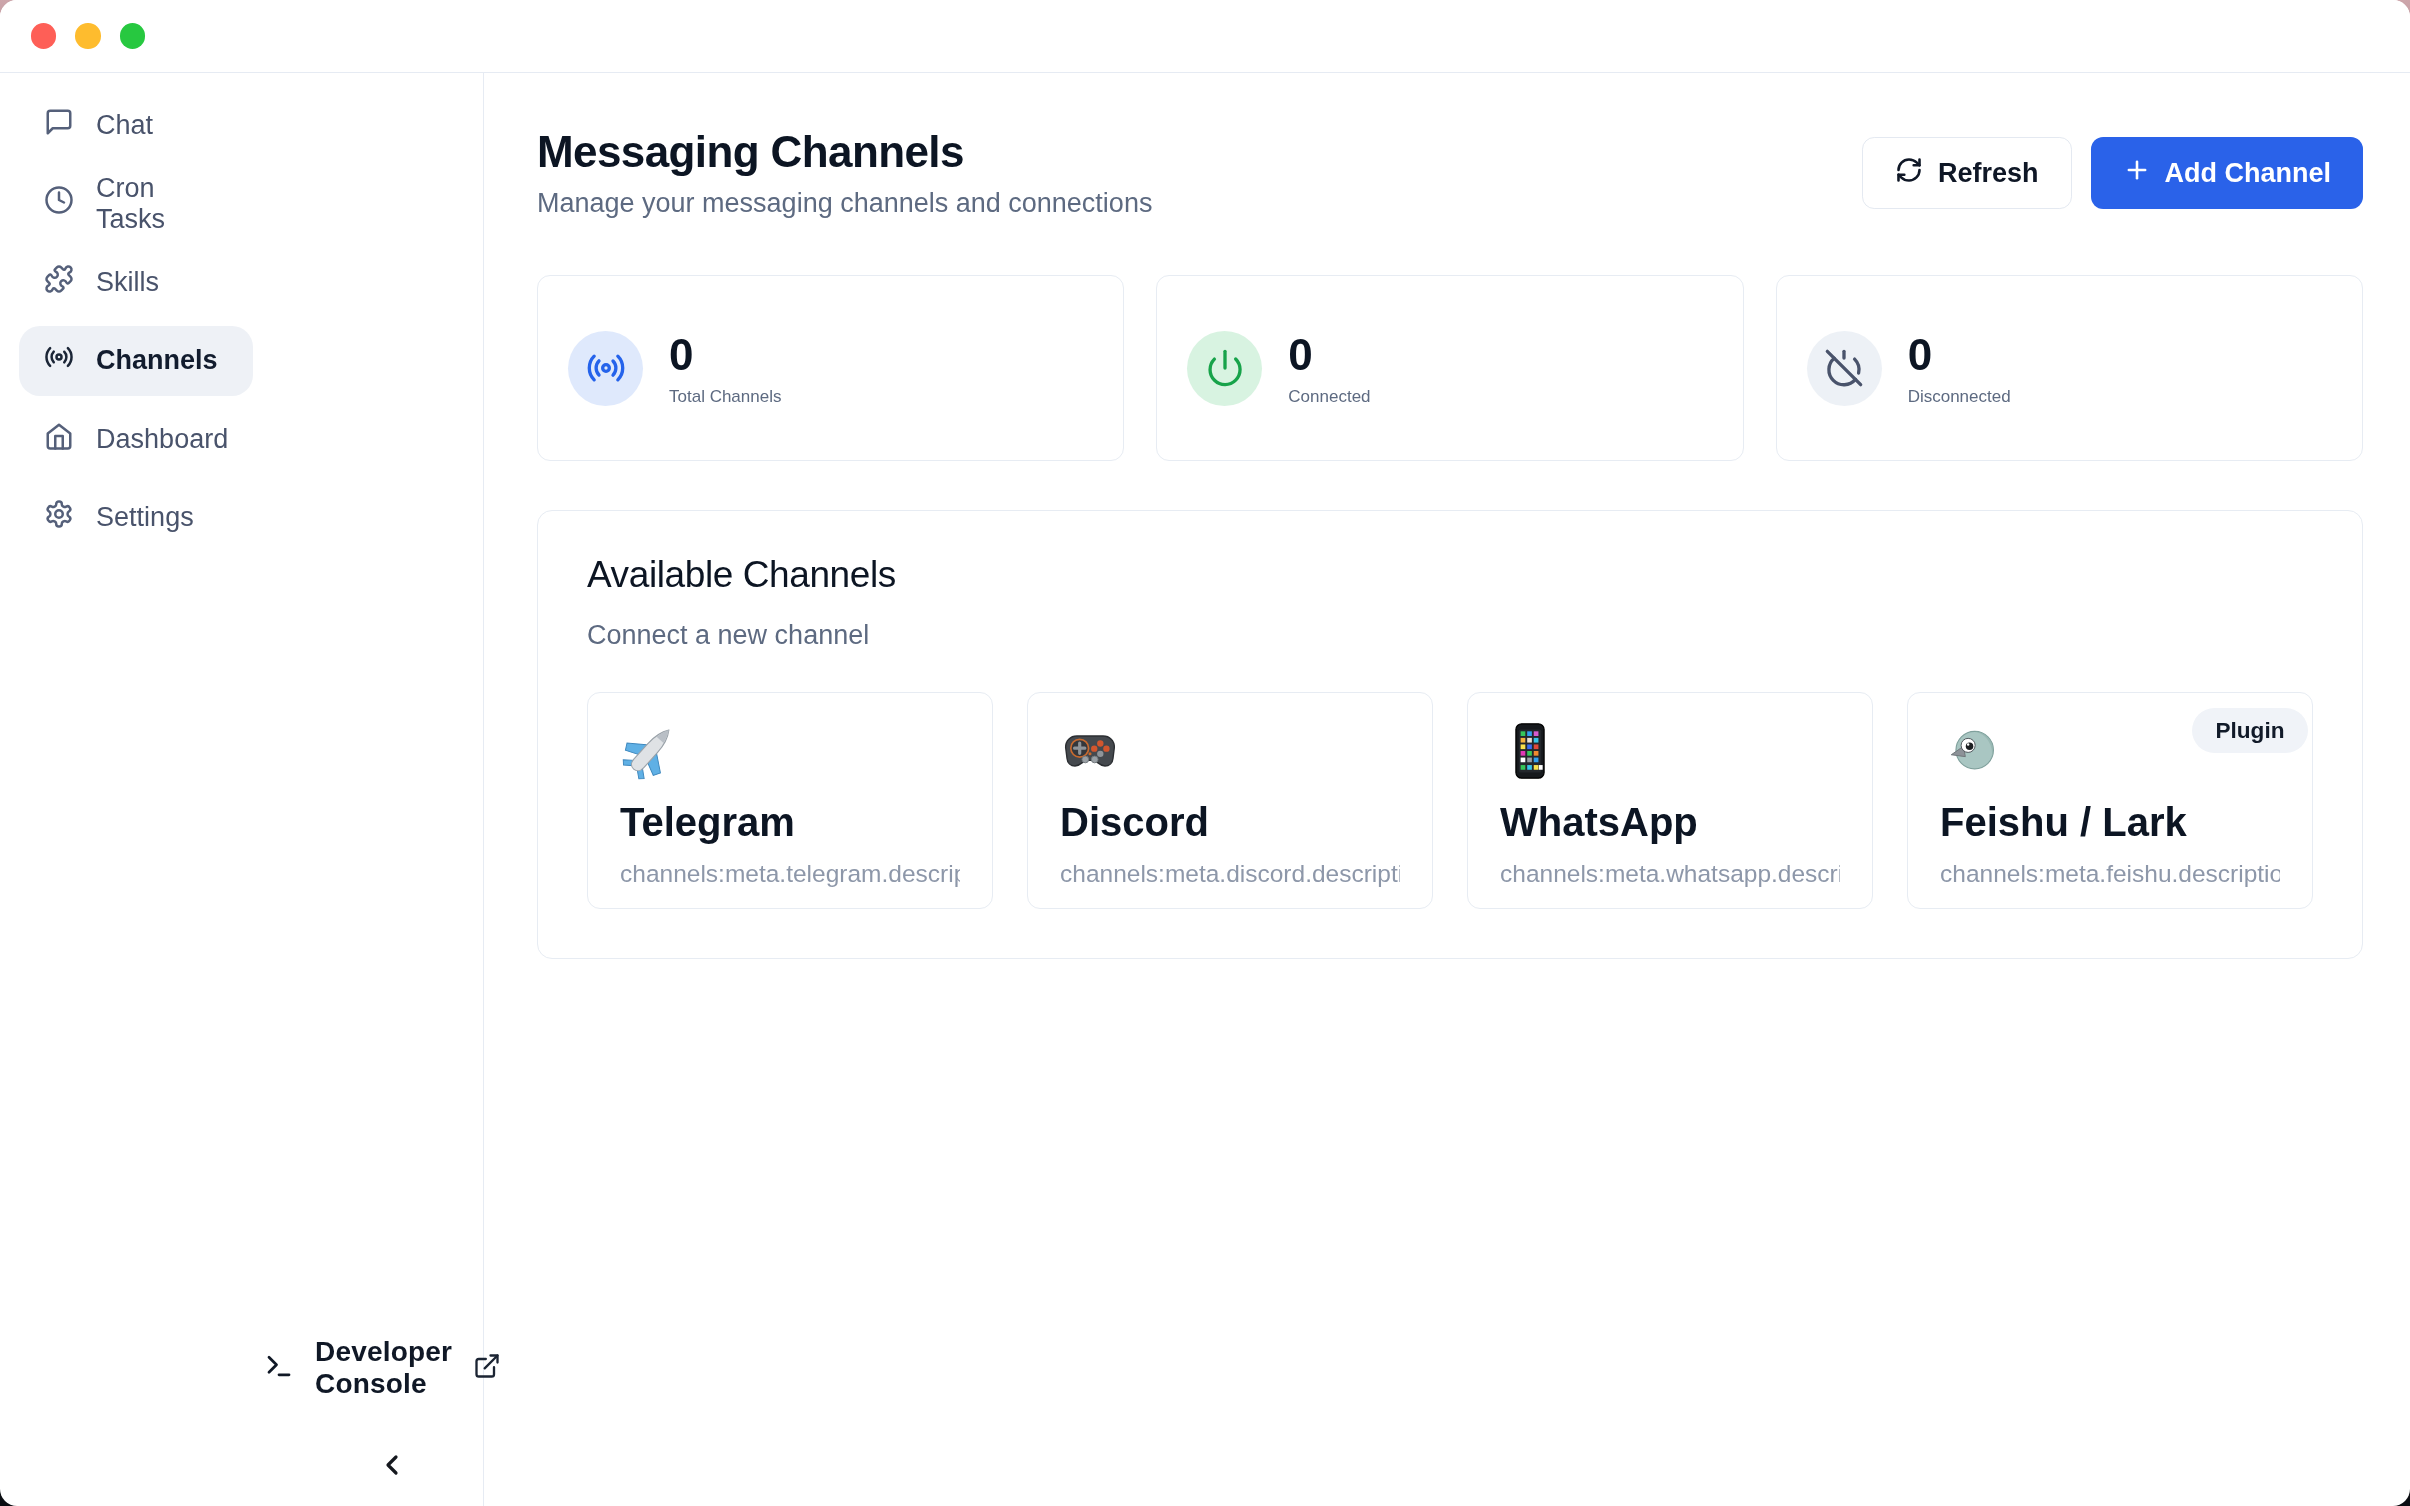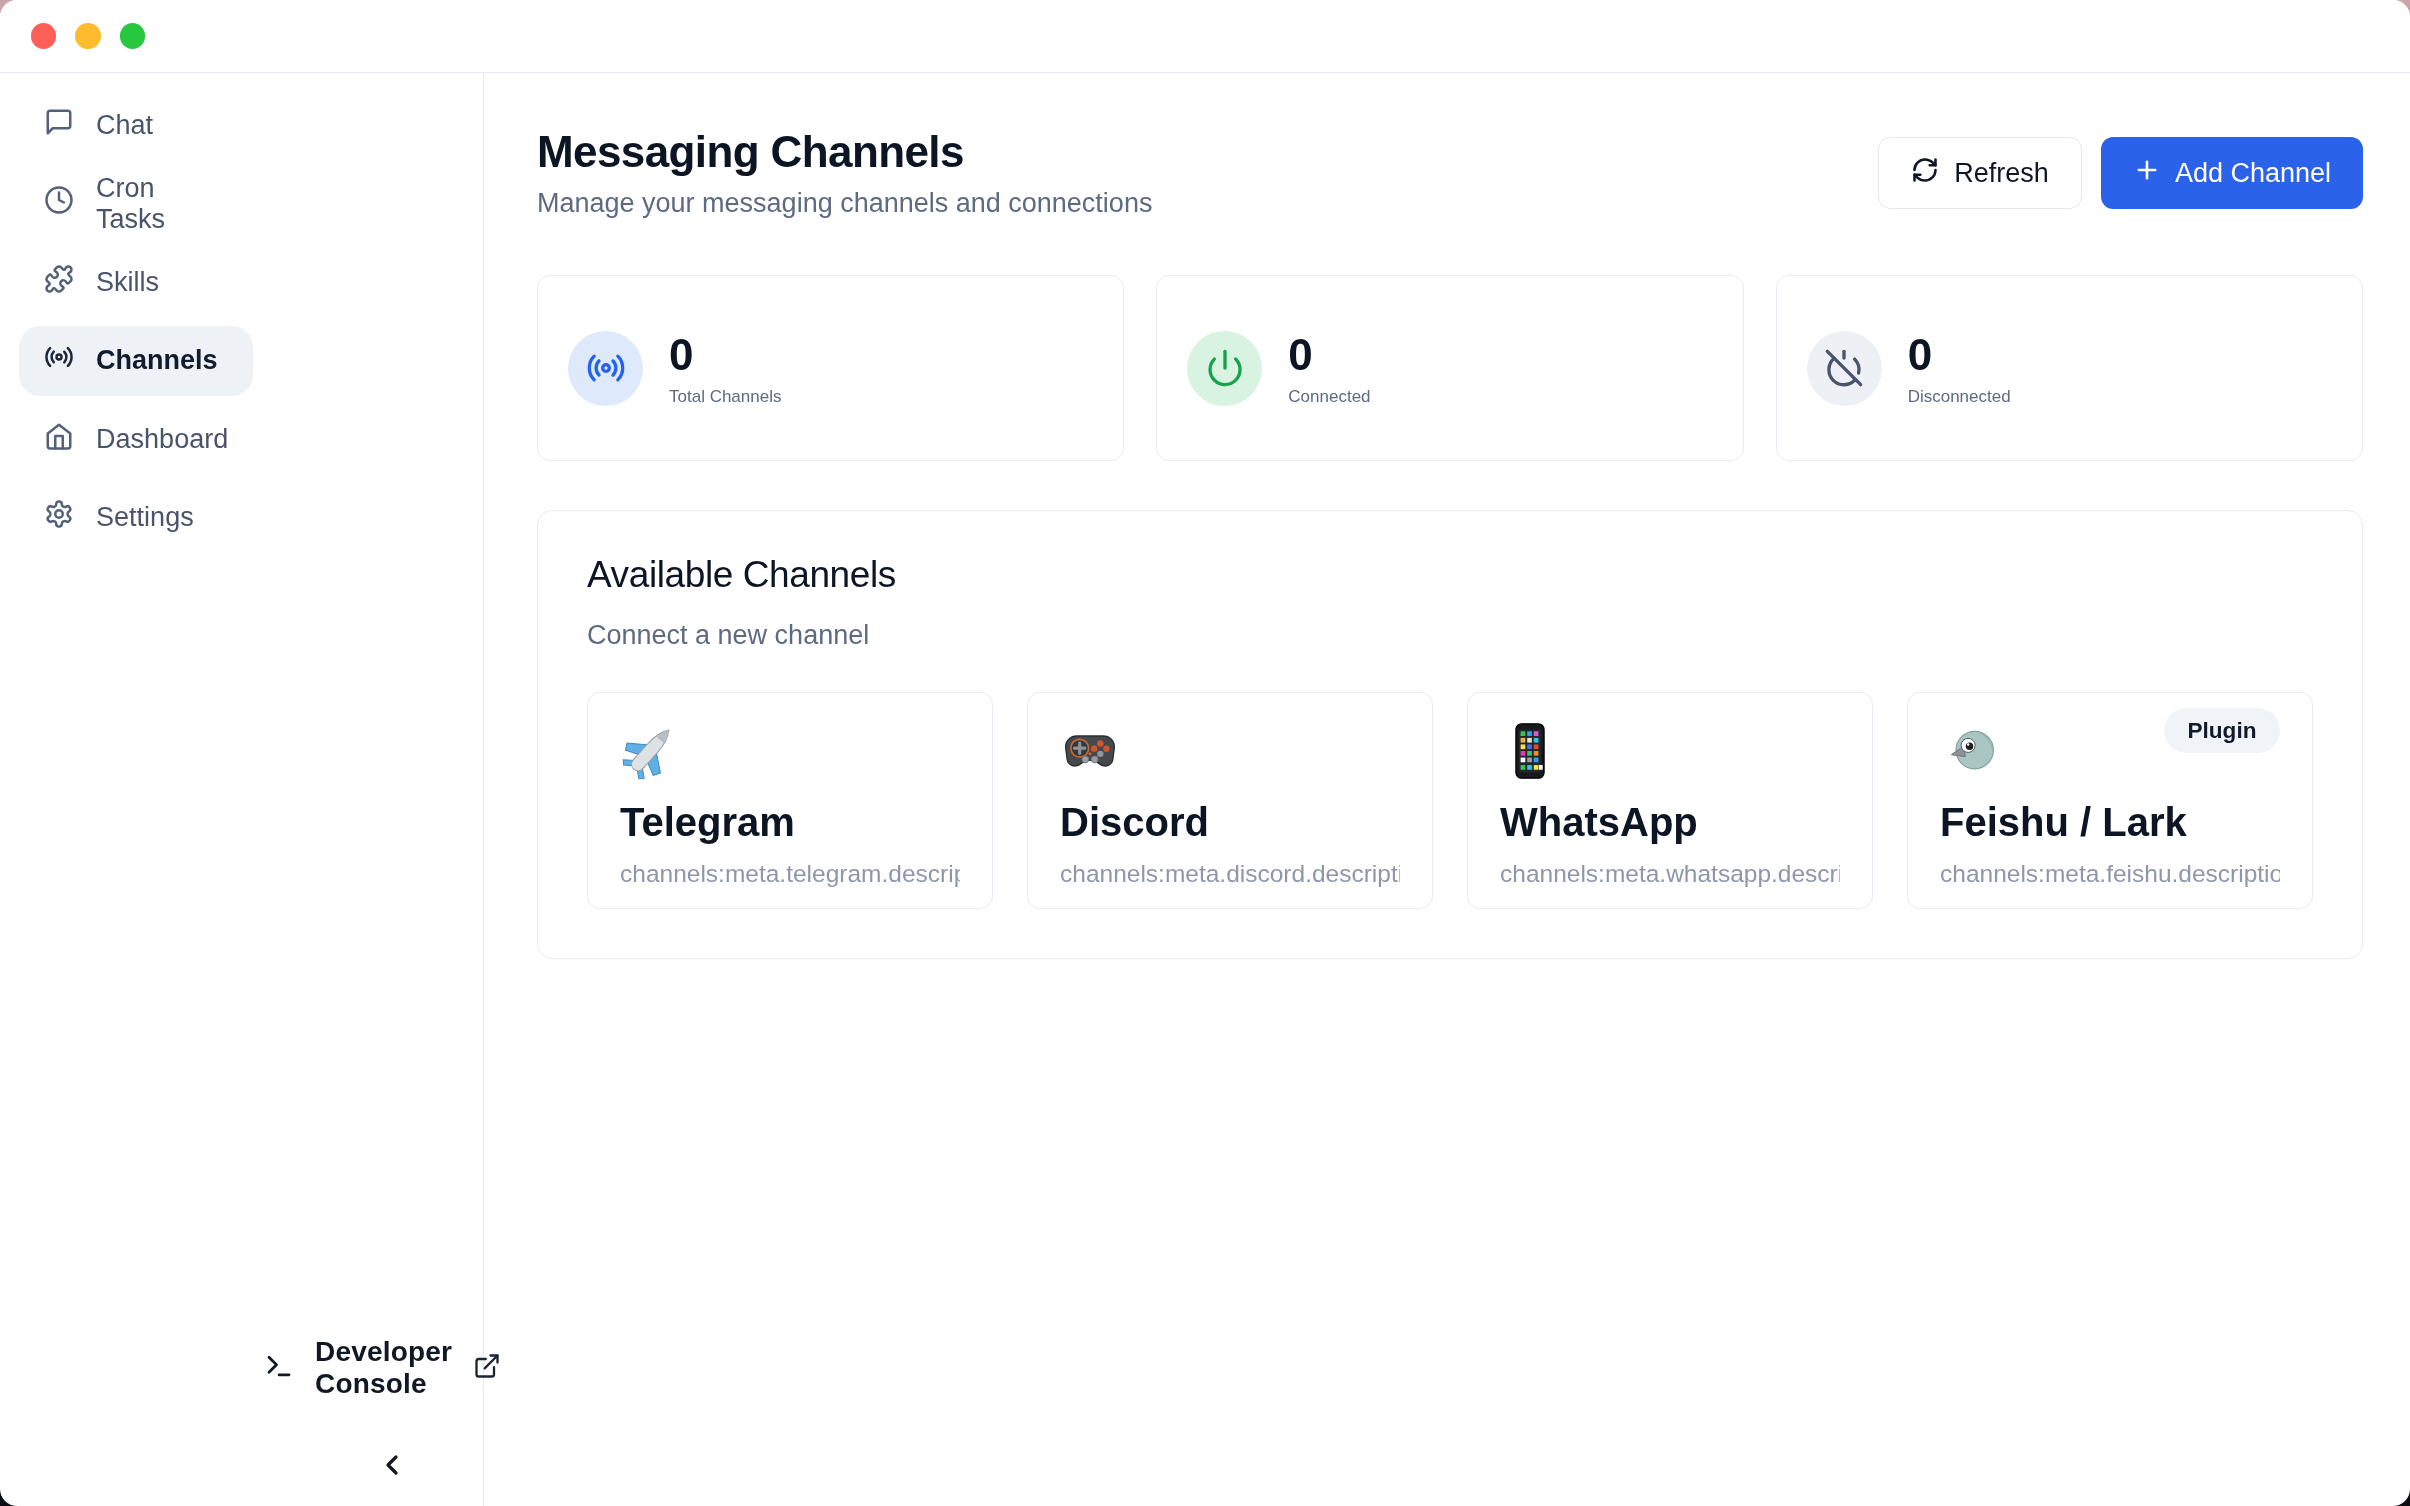--- a/index.html
+++ b/index.html
@@ -52,21 +52,21 @@
   .collapse-btn { background:none; border:none; cursor:pointer; }
   .collapse-btn svg { width:32px; height:32px; stroke:#15181e; }
   
   .main { flex:1; padding:54px 47px 0 53px; overflow:hidden; }
   .page-header { display:flex; align-items:center; justify-content:space-between; }
   .page-title { font-size:44px; font-weight:700; color:#0c1523; letter-spacing:-0.6px; }
   .page-subtitle { font-size:27px; color:#5d6a81; margin-top:11.3px; }
   .header-actions { display:flex; gap:19px; }
   .btn {
     height:72px; border-radius:12.2px; display:flex; align-items:center;
-    font-size:27px; font-weight:400; cursor:pointer; border:none;
+    font-size:27px; font-weight:700; cursor:pointer; border:none;
     font-family:"Liberation Sans", sans-serif;
   }
   .btn-refresh {
     background:#fff; color:#0f1726; border:1.9px solid #e4e9f1;
     padding:0 32px; gap:15px;
   }
   .btn-refresh svg { width:28px; height:28px; stroke:#0f1726; }
   .btn-add { background:#2a62e9; color:#fff; padding:0 32px; gap:14px; }
   .btn-add svg { width:28px; height:28px; stroke:#ffffff; }
   
@@ -95,21 +95,21 @@
     border-radius:13px; background:#fff; padding:28px 32px; cursor:pointer; overflow:hidden;
   }
   .channel-emoji { width:60px; height:60px; }
   .channel-emoji svg { width:60px; height:60px; }
   .channel-name { font-size:40px; font-weight:600; color:#0c1523; margin-top:19px; }
   .channel-desc {
     font-size:24.5px; color:#8d97a9; margin-top:15px;
     white-space:nowrap; overflow:hidden;
   }
   .plugin-badge {
-    position:absolute; top:15px; right:32px; background:#f0f3f8;
+    position:absolute; top:15px; right:4px; background:#f0f3f8;
     border-radius:941px; padding:9.4px 23.5px; font-size:22.6px; font-weight:700; color:#111a29;text-align:center;
   }
 </style>
 </head>
 <body>
 
 <div class="window">
 
   <div class="titlebar">
     <div class="lights">

